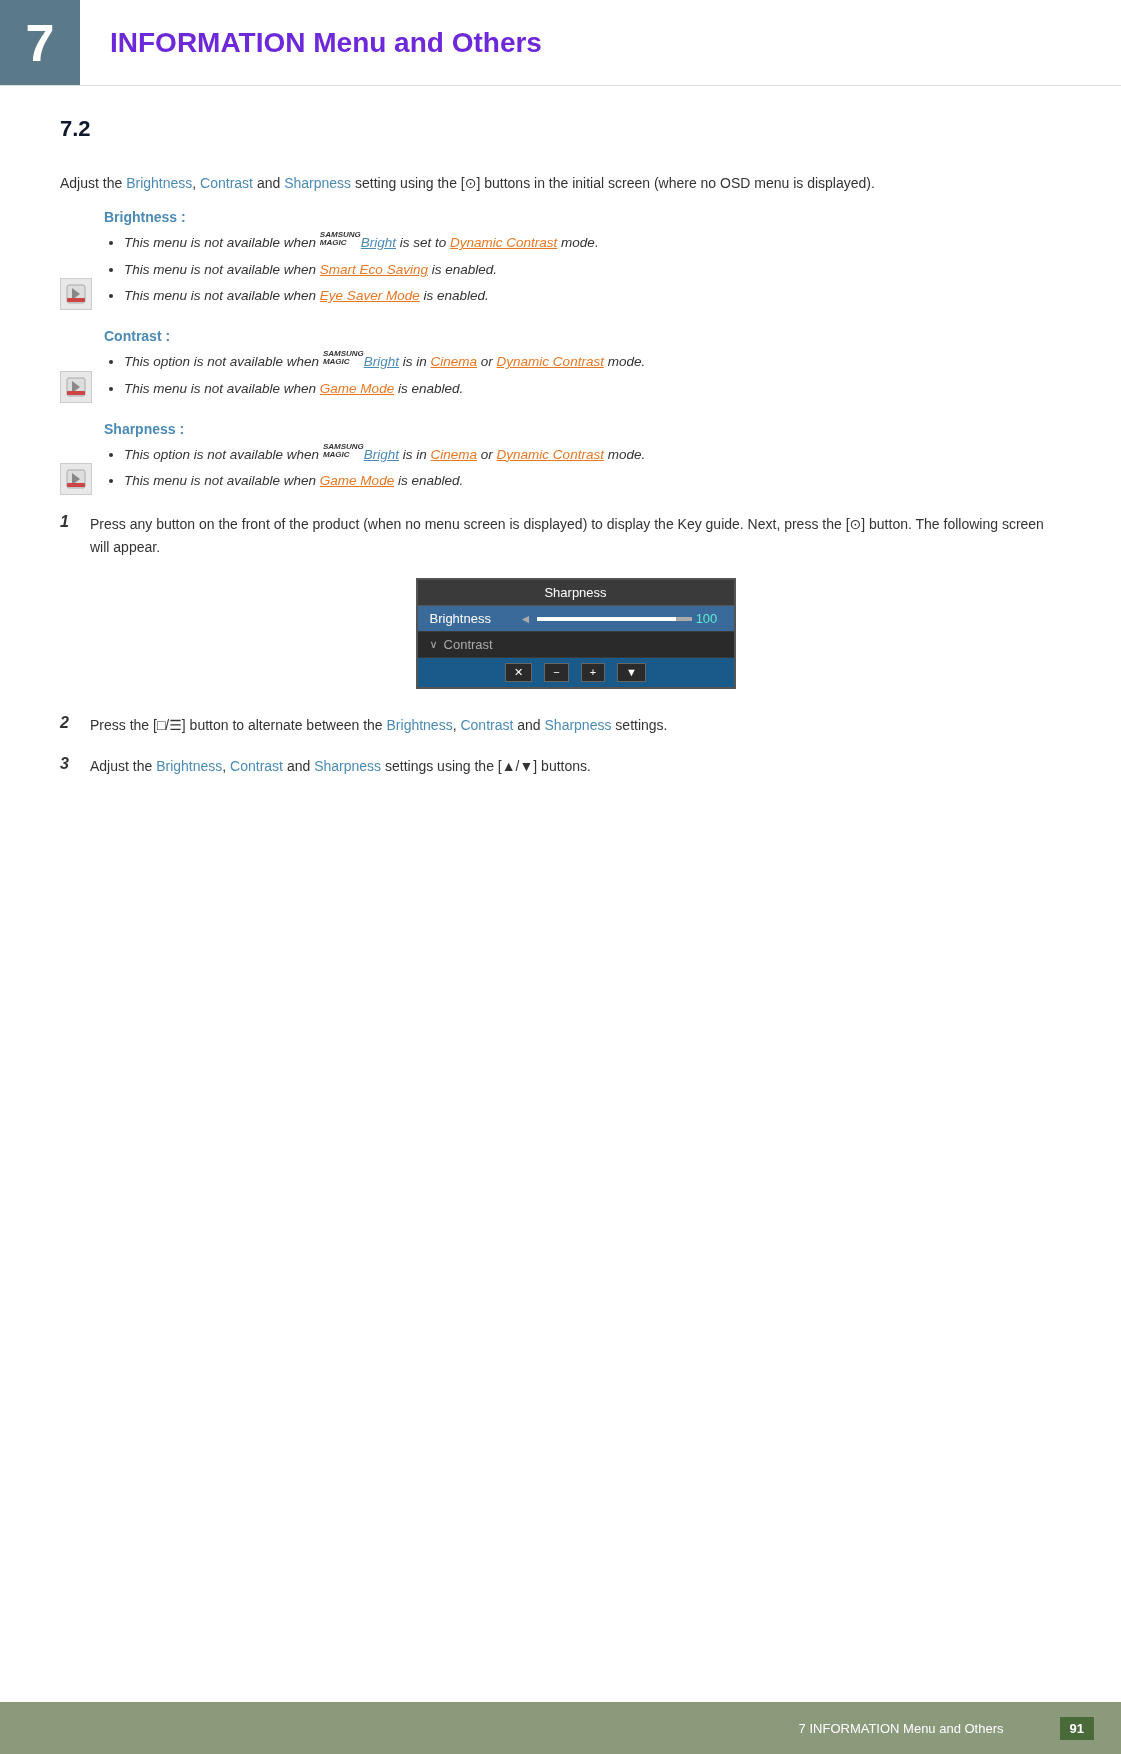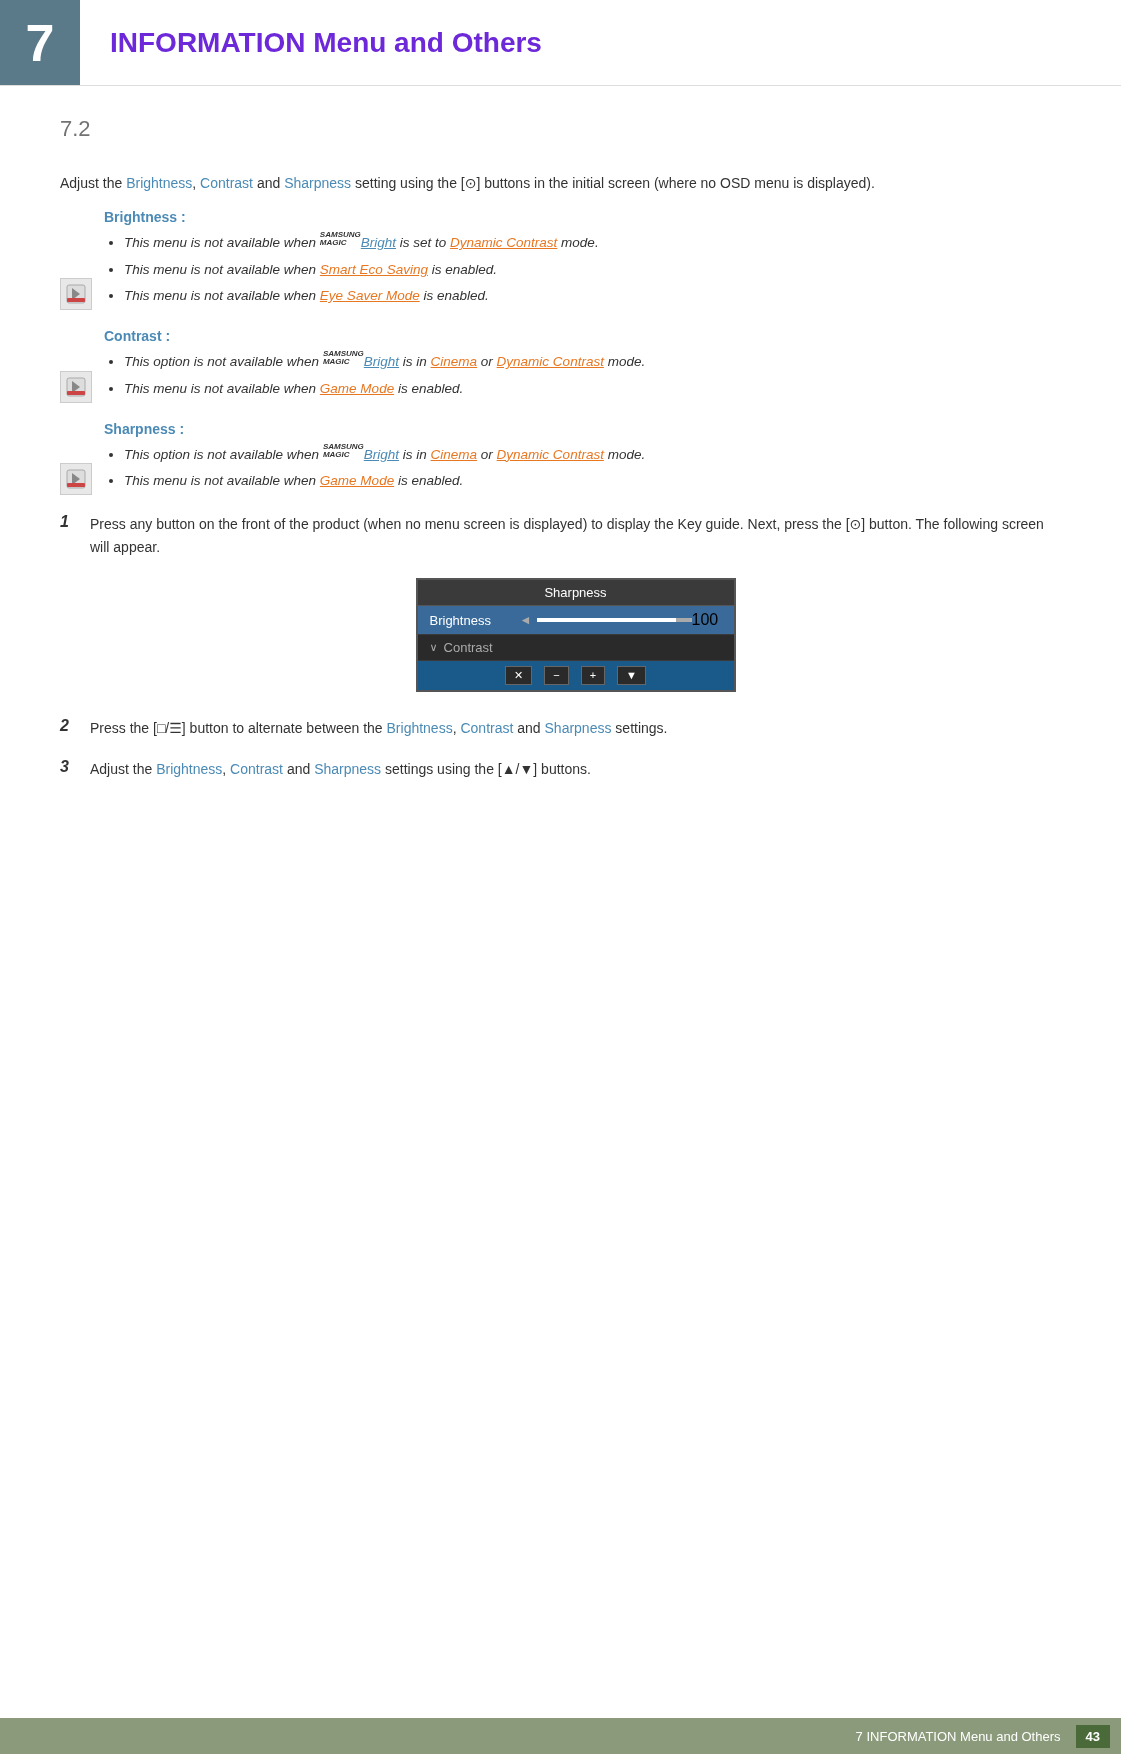--- a/index.html
+++ b/index.html
@@ -48,22 +48,22 @@
     }
 
     
     .section-heading {
       display: flex;
       align-items: flex-start;
       margin-bottom: 30px;
     }
     .section-number {
       font-size: 22px;
-      font-weight: normal;
-      color: #737373;
+      font-weight: bold;
+      color: #0f172a;
       margin-right: 16px;
       flex-shrink: 0;
     }
     .section-title {
       font-size: 22px;
       font-weight: bold;
       color: #4a8ab5;
       line-height: 1.35;
     }
 
@@ -203,24 +203,24 @@
       height: 4px;
       background: #aaa;
       position: relative;
     }
     .osd-slider-fill {
       height: 100%;
       background: #fff;
       width: 90%;
     }
     .osd-value {
-      color: #000000;
-      font-size: 16px;
+      color: #5eead4;
+      font-size: 13px;
       width: 30px;
-      text-align: left;
+      text-align: center;
     }
     .osd-contrast-row {
       display: flex;
       align-items: center;
       padding: 5px 12px;
       color: #aaa;
       border-bottom: 1px solid #3a3a3a;
     }
     .osd-chevron {
       margin-right: 6px;
@@ -240,26 +240,27 @@
       font-size: 11px;
       border: 1px solid #666;
     }
 
     
     .page-footer {
       position: absolute;
       bottom: 0;
       left: 0;
       right: 0;
-      height: 36px;
+      height: 52px;
       background: #8a9a7a;
       display: flex;
       align-items: center;
       justify-content: flex-end;
-      padding: 0 11px;
+      padding: 0 27px;
+      gap: 41px;
     }
     .footer-text {
       color: #fff;
       font-size: 13px;
       margin-right: 15px;
     }
     .footer-page {
       background: #4a6a3a;
       color: #fff;
       font-size: 13px;
@@ -413,14 +414,14 @@
     </div>
     <div class="step-content">
       Adjust the <span class="text-blue">Brightness</span>, <span class="text-blue">Contrast</span> and <span class="text-blue">Sharpness</span> settings using the [▲/▼] buttons.
     </div>
   </div>
 
 </div>
 
 <div class="page-footer">
   <span class="footer-text">7 INFORMATION Menu and Others</span>
-  <span class="footer-page">43</span>
+  <span class="footer-page">91</span>
 </div>
 
 </body></html>

